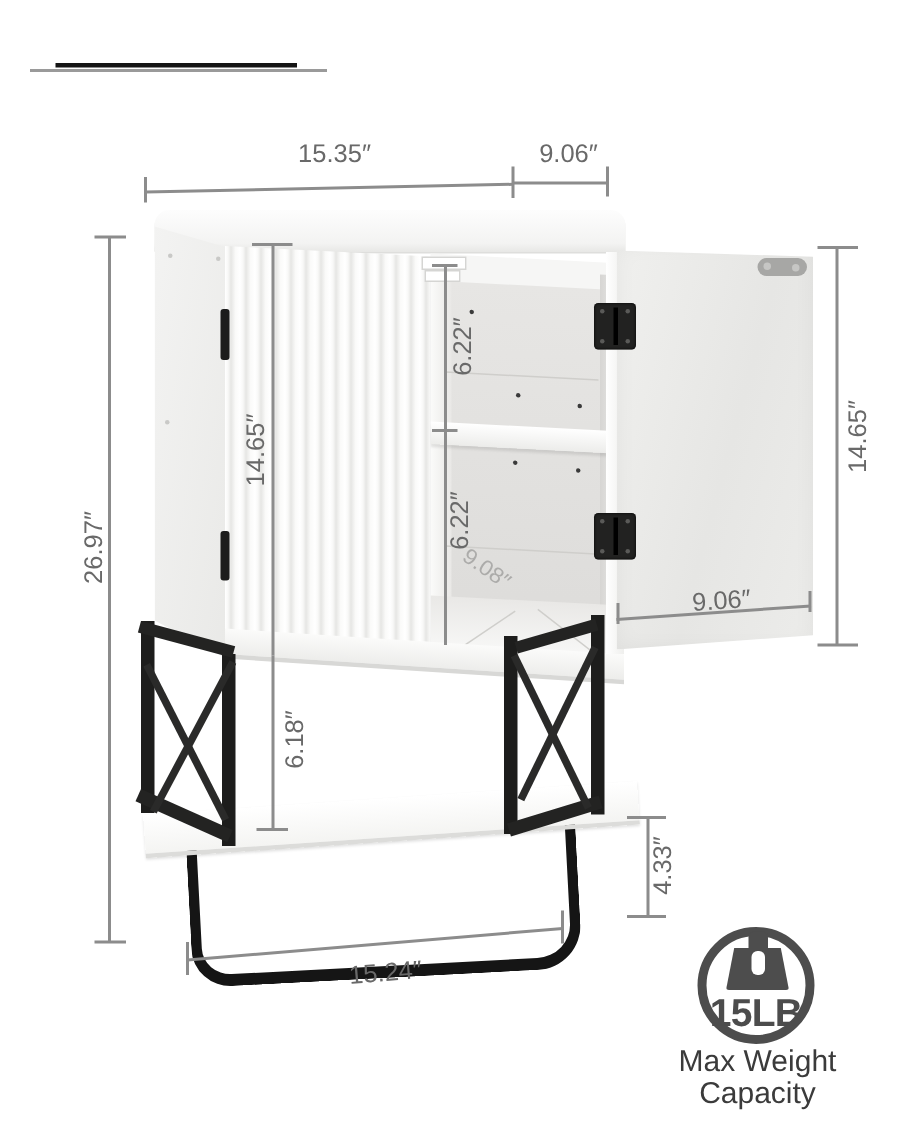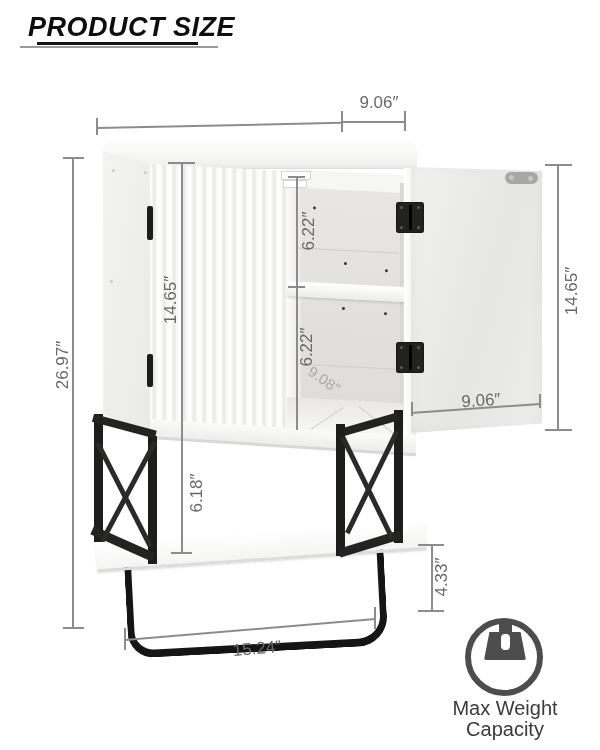--- a/index.html
+++ b/index.html
@@ -66,21 +66,20 @@
   .wt-handle{background:#4d4d4d;border-radius:4px 4px 0 0;}
   .wt-slot{background:#ffffff;border-radius:4px;}
   .badge-cap{font-weight:bold;font-size:26px;color:#4c4c4c;text-align:center;letter-spacing:-.5px;}
   .badge-caption{font-family:Liberation Sans, sans-serif;font-size:20px;color:#3b3b3b;text-align:center;line-height:21px;}
 </style>
 </head>
 <body>
 
 <div id="canvas">
 
-  <div class="abs title" style="left:28px;top:12px;">PRODUCT SIZE</div>
   <div class="abs rule-black" style="left:37px;top:42px;width:161px;"></div>
   <div class="abs rule-gray" style="left:20px;top:46px;width:198px;"></div>
 
   <div class="abs cab-top" style="left:103px;top:140px;width:314px;height:28px;"></div>
   <div class="abs side-panel" style="left:103px;top:148px;width:50px;height:292px;"></div>
   <div class="abs panel-dot" style="left:112px;top:169px;"></div>
   <div class="abs panel-dot" style="left:144px;top:171px;"></div>
   <div class="abs panel-dot" style="left:110px;top:280px;"></div>
 
   <div class="abs fluted-door" style="left:150px;top:164px;width:137px;height:257px;"></div>
@@ -142,20 +141,21 @@
   <div class="abs post" style="left:336px;top:424px;width:9px;height:132px;z-index:3;"></div>
   <div class="abs post" style="left:394px;top:410px;width:9px;height:133px;z-index:3;"></div>
   <div class="abs rail" style="left:343px;top:428px;width:56px;height:8px;transform:rotate(-16deg);z-index:3;"></div>
   <div class="abs rail" style="left:338px;top:549px;width:64px;height:9px;transform:rotate(-17deg);z-index:3;"></div>
   <div class="abs brace" style="left:345px;top:436px;width:113px;transform:rotate(64deg);z-index:3;"></div>
   <div class="abs brace" style="left:345px;top:532px;width:113px;transform:rotate(-64deg);z-index:3;"></div>
 
   <div class="abs dim-line-h z10" style="left:97px;top:127px;width:245px;transform:rotate(-1.2deg);"></div>
   <div class="abs tick-v z10" style="left:96px;top:118px;height:17px;"></div>
   <div class="abs tick-v z10" style="left:341px;top:111px;height:21px;"></div>
+  <div class="abs dim-label z10" style="left:163px;top:93px;width:120px;">15.35″</div>
 
   <div class="abs dim-line-h z10" style="left:342px;top:121px;width:64px;"></div>
   <div class="abs tick-v z10" style="left:404px;top:111px;height:20px;"></div>
   <div class="abs dim-label z10" style="left:344px;top:93px;width:70px;">9.06″</div>
 
   <div class="abs dim-line-v z10" style="left:72px;top:158px;height:470px;"></div>
   <div class="abs tick-h z10" style="left:63px;top:157px;width:21px;"></div>
   <div class="abs tick-h z10" style="left:63px;top:627px;width:21px;"></div>
   <div class="abs dim-label rot90 z10" style="left:23px;top:355px;">26.97″</div>
 
@@ -191,16 +191,17 @@
   <div class="abs tick-v z10" style="left:124px;top:628px;height:22px;"></div>
   <div class="abs tick-v z10" style="left:374px;top:607px;height:22px;"></div>
   <div class="abs dim-label z10" style="left:197px;top:639px;width:120px;transform:rotate(-4.8deg);">15.24″</div>
 
   <div class="abs badge-circle z10" style="left:465px;top:618px;"></div>
   <div class="abs z10">
     <div class="abs wt-handle" style="left:499px;top:621px;width:13px;height:14px;"></div>
     <div class="abs wt-body" style="left:484px;top:632px;width:42px;height:28px;"></div>
     <div class="abs wt-slot" style="left:501px;top:634px;width:9px;height:16px;"></div>
   </div>
+  <div class="abs badge-cap z10" style="left:465px;top:660px;width:78px;">15LB</div>
   <div class="abs badge-caption z10" style="left:449px;top:698px;width:112px;">Max Weight</div>
   <div class="abs badge-caption z10" style="left:449px;top:719px;width:112px;text-align:center;">Capacity</div>
 
 </div>
 
 </body></html>

